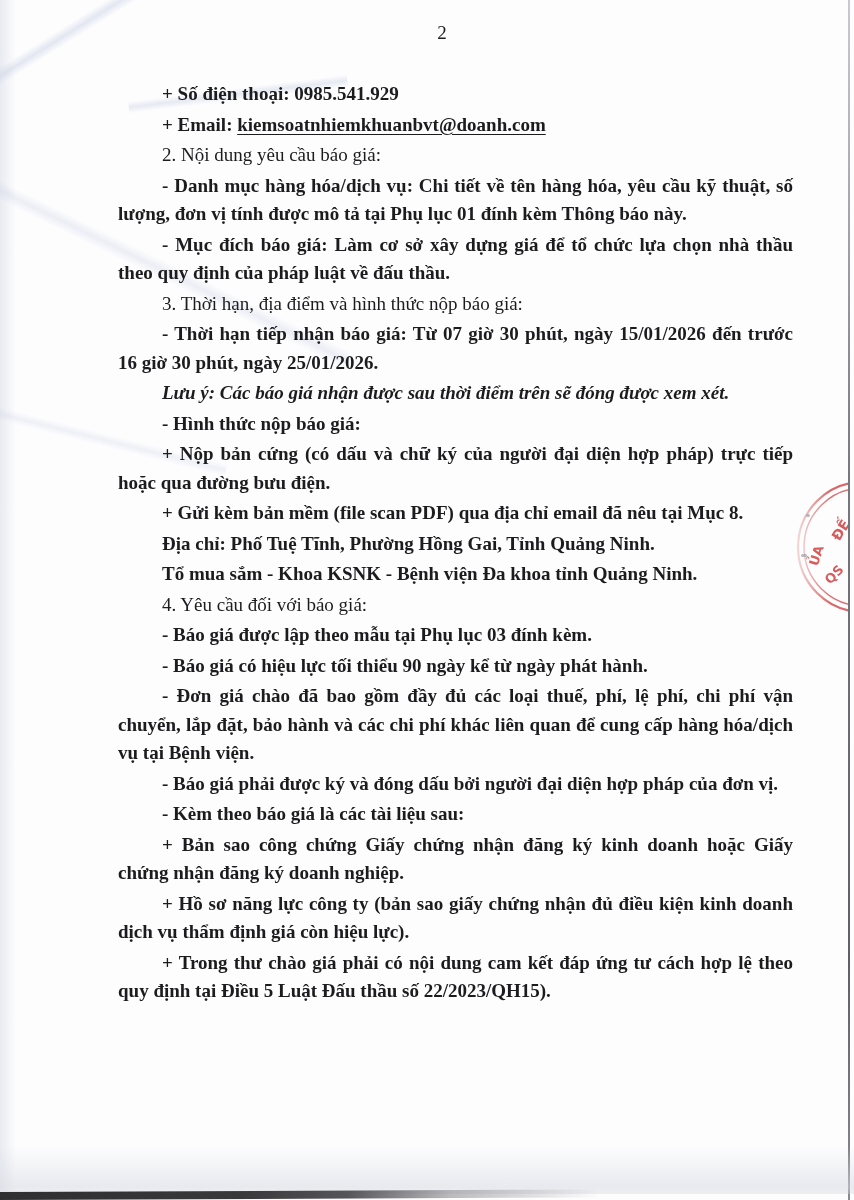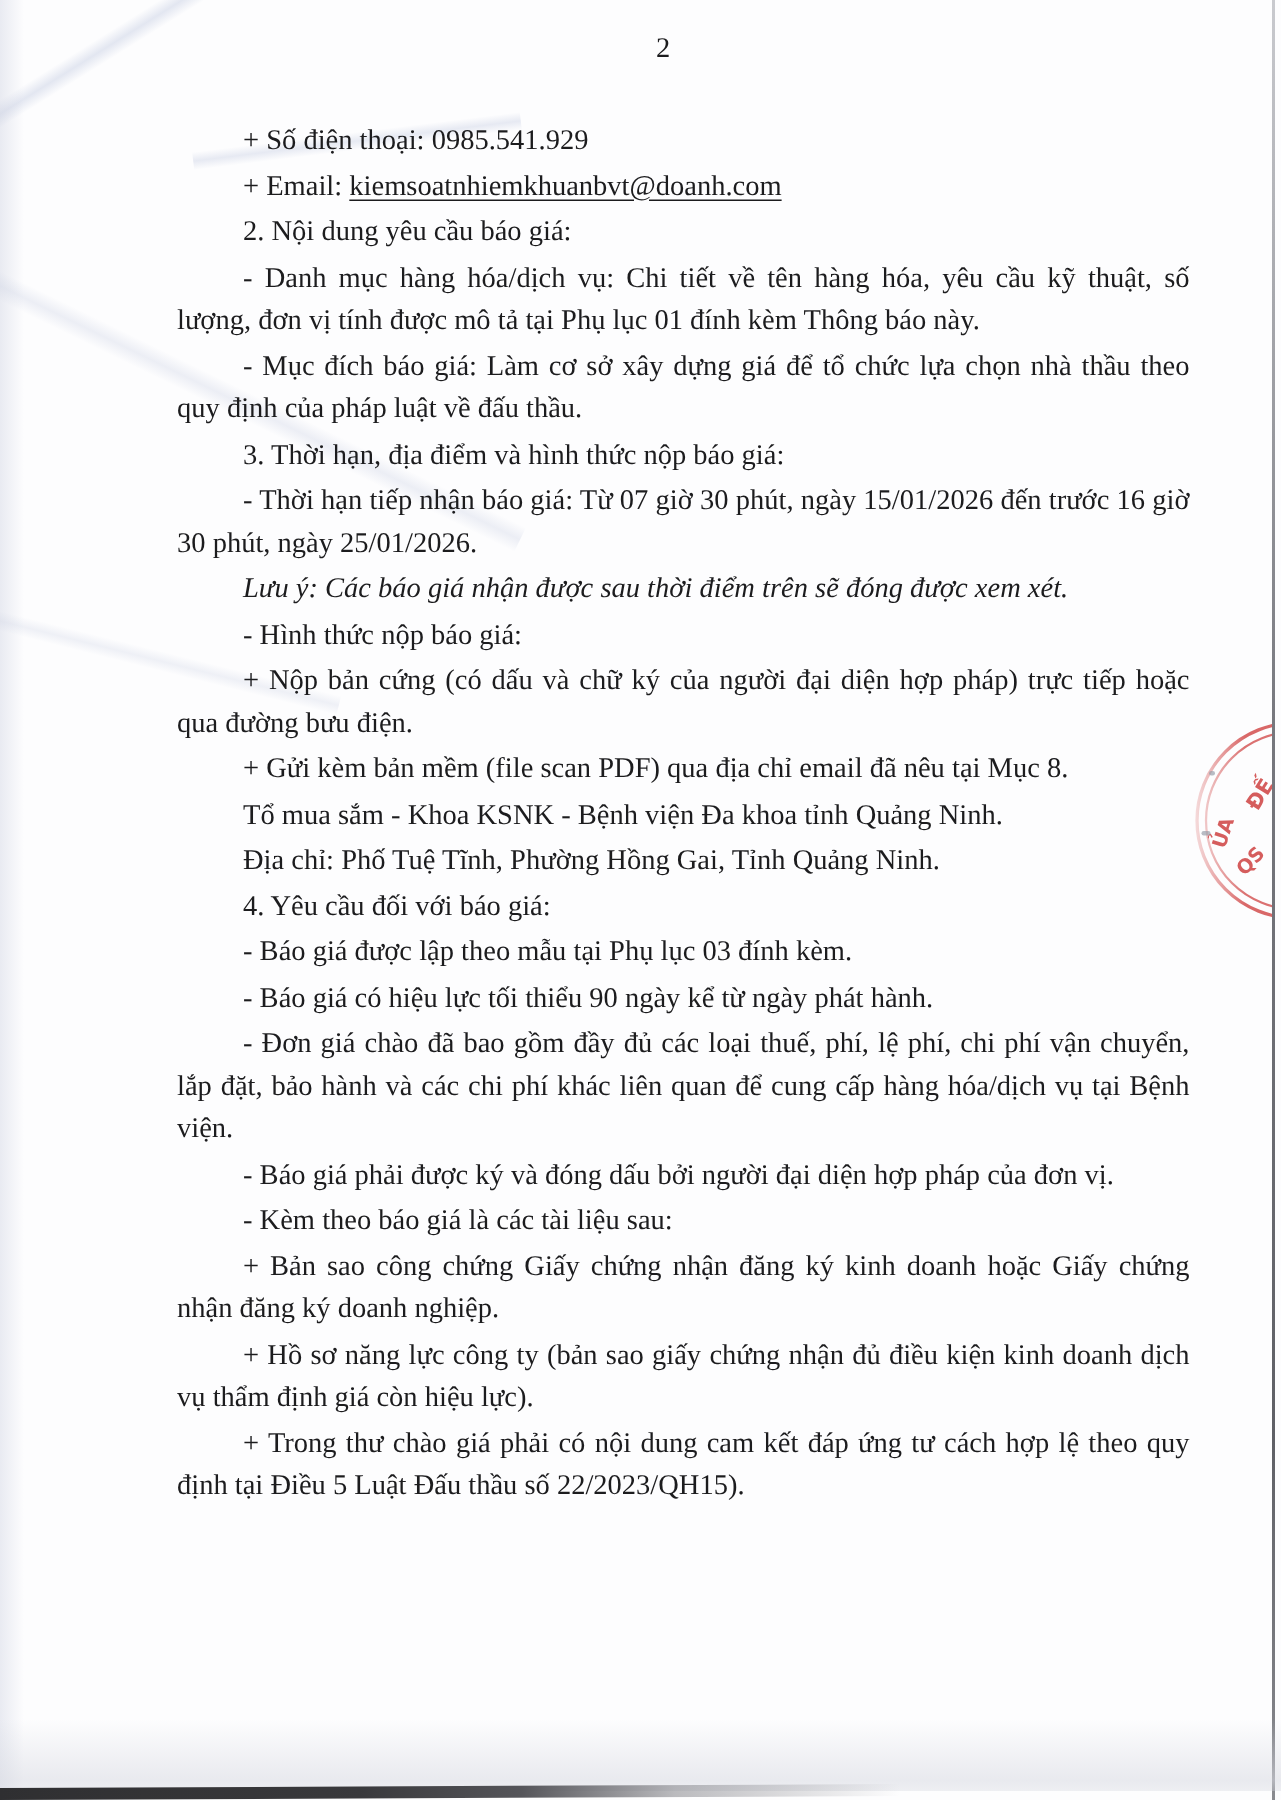--- a/index.html
+++ b/index.html
@@ -27,21 +27,21 @@
       background:linear-gradient(to right,#2f2f31 0%,#39393c 40%,#55555a 58%,rgba(120,120,126,.5) 75%,rgba(120,120,126,0) 100%);
       transform:rotate(-.25deg);transform-origin:left bottom;}
   .edge-line{position:absolute;left:848px;top:0;width:2px;height:1200px;
       background:linear-gradient(to bottom,rgba(150,152,160,.5),#77787e 40%,#5f6066 80%,#8a8b90);}
 
   .page-number{position:absolute;top:22px;left:118px;width:648px;text-align:center;
       font-size:19px;color:#1c1c1e;}
 
   .doc{position:absolute;left:118px;top:80px;width:675px;
       font-size:19px;line-height:28.5px;color:#1c1c1e;text-align:justify;}
-  .para{margin:0 0 2px 0;text-indent:44px;}
+  .para{margin:0 0 2px 0;text-indent:44px;font-weight:bold;}
   .para.bold{font-weight:normal;}
   .para.italic{font-style:italic;}
   .ulink{text-decoration:underline;text-underline-offset:3px;}
 
   
   .stamp{position:absolute;left:786px;top:466px;width:63px;height:160px;overflow:hidden;}
   .stamp svg{position:absolute;left:0;top:0;}
   .stampfade{position:absolute;inset:0;
       background:linear-gradient(to left,rgba(253,253,254,0) 30%,rgba(253,253,254,.8) 85%);}
   .frag{position:absolute;font-family:"DejaVu Sans",sans-serif;font-weight:bold;
@@ -71,22 +71,22 @@
       <p class="para normal"><span>+ Email: </span><span class="ulink">kiemsoatnhiemkhuanbvt@doanh.com</span></p>
       <p class="para bold">2. Nội dung yêu cầu báo giá:</p>
       <p class="para normal">- Danh mục hàng hóa/dịch vụ: Chi tiết về tên hàng hóa, yêu cầu kỹ thuật, số lượng, đơn vị tính được mô tả tại Phụ lục 01 đính kèm Thông báo này.</p>
       <p class="para normal">- Mục đích báo giá: Làm cơ sở xây dựng giá để tổ chức lựa chọn nhà thầu theo quy định của pháp luật về đấu thầu.</p>
       <p class="para bold">3. Thời hạn, địa điểm và hình thức nộp báo giá:</p>
       <p class="para normal">- Thời hạn tiếp nhận báo giá: Từ 07 giờ 30 phút, ngày 15/01/2026 đến trước 16 giờ 30 phút, ngày 25/01/2026.</p>
       <p class="para italic">Lưu ý: Các báo giá nhận được sau thời điểm trên sẽ đóng được xem xét.</p>
       <p class="para normal">- Hình thức nộp báo giá:</p>
       <p class="para normal">+ Nộp bản cứng (có dấu và chữ ký của người đại diện hợp pháp) trực tiếp hoặc qua đường bưu điện.</p>
       <p class="para normal">+ Gửi kèm bản mềm (file scan PDF) qua địa chỉ email đã nêu tại Mục 8.</p>
+      <p class="para normal">Địa chỉ: Phố Tuệ Tĩnh, Phường Hồng Gai, Tỉnh Quảng Ninh.</p>
       <p class="para normal">Tổ mua sắm - Khoa KSNK - Bệnh viện Đa khoa tỉnh Quảng Ninh.</p>
-      <p class="para normal">Địa chỉ: Phố Tuệ Tĩnh, Phường Hồng Gai, Tỉnh Quảng Ninh.</p>
       <p class="para bold">4. Yêu cầu đối với báo giá:</p>
       <p class="para normal">- Báo giá được lập theo mẫu tại Phụ lục 03 đính kèm.</p>
       <p class="para normal">- Báo giá có hiệu lực tối thiểu 90 ngày kể từ ngày phát hành.</p>
       <p class="para normal">- Đơn giá chào đã bao gồm đầy đủ các loại thuế, phí, lệ phí, chi phí vận chuyển, lắp đặt, bảo hành và các chi phí khác liên quan để cung cấp hàng hóa/dịch vụ tại Bệnh viện.</p>
       <p class="para normal">- Báo giá phải được ký và đóng dấu bởi người đại diện hợp pháp của đơn vị.</p>
       <p class="para normal">- Kèm theo báo giá là các tài liệu sau:</p>
       <p class="para normal">+ Bản sao công chứng Giấy chứng nhận đăng ký kinh doanh hoặc Giấy chứng nhận đăng ký doanh nghiệp.</p>
       <p class="para normal">+ Hồ sơ năng lực công ty (bản sao giấy chứng nhận đủ điều kiện kinh doanh dịch vụ thẩm định giá còn hiệu lực).</p>
       <p class="para normal">+ Trong thư chào giá phải có nội dung cam kết đáp ứng tư cách hợp lệ theo quy định tại Điều 5 Luật Đấu thầu số 22/2023/QH15).</p>
     </div>

